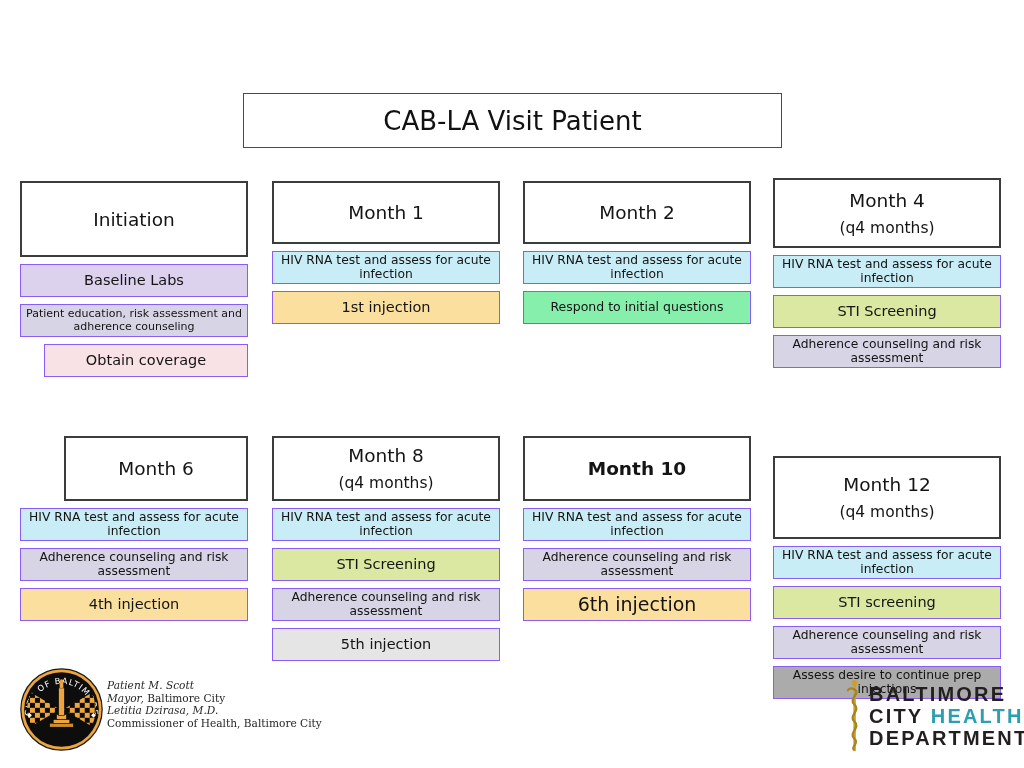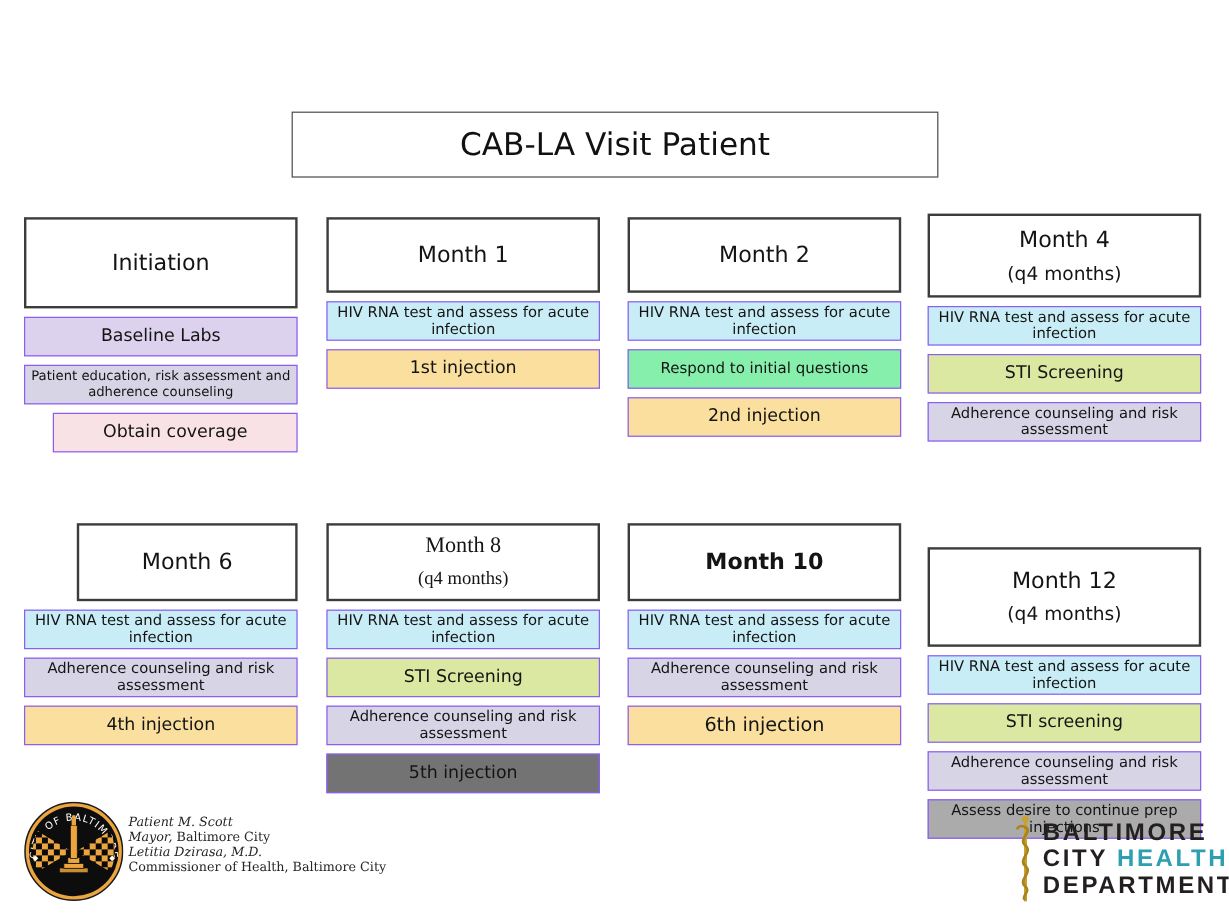--- a/index.html
+++ b/index.html
@@ -63,56 +63,55 @@
         </div>
         <div class="itm" style="background: rgb(201, 237, 246); font-size: 12.3px;">HIV RNA test and assess for acute infection</div>
         <div class="itm" style="background: rgb(251, 223, 158); font-size: 14.5px;">1st injection</div>
       </div>
       <div class="column" style="left: 523px; top: 181px;">
         <div class="hdr" style="height: 63px;">
           <div class="t">Month 2</div>
         </div>
         <div class="itm" style="background: rgb(201, 237, 246); font-size: 12.3px;">HIV RNA test and assess for acute infection</div>
         <div class="itm" style="background: #86efac; font-size: 12.5px;">Respond to initial questions</div>
-        <div class="itm" style="background: rgb(251, 223, 158); font-size: 14.5px;">2nd injection</div>
       </div>
       <div class="column" style="left: 773px; top: 178px;">
         <div class="hdr" style="height: 70px;">
           <div class="t">Month 4</div>
           <div class="st">(q4 months)</div>
         </div>
         <div class="itm" style="background: rgb(201, 237, 246); font-size: 12.3px;">HIV RNA test and assess for acute infection</div>
         <div class="itm" style="background: rgb(219, 232, 161); font-size: 14.5px;">STI Screening</div>
         <div class="itm" style="background: rgb(215, 212, 230); font-size: 12.3px;">Adherence counseling and risk assessment</div>
       </div>
       <div class="column" style="left: 20px; top: 436px;">
         <div class="hdr" style="height: 65px; margin-left: 44px;">
           <div class="t">Month 6</div>
         </div>
         <div class="itm" style="background: rgb(201, 237, 246); font-size: 12.3px;">HIV RNA test and assess for acute infection</div>
         <div class="itm" style="background: rgb(215, 212, 230); font-size: 12.3px;">Adherence counseling and risk assessment</div>
         <div class="itm" style="background: rgb(251, 223, 158); font-size: 14.5px;">4th injection</div>
       </div>
       <div class="column" style="left: 272px; top: 436px;">
-        <div class="hdr" style="height: 65px; font-family: Liberation Serif, serif;">
+        <div class="hdr" style="height: 65px;">
           <div class="t">Month 8</div>
           <div class="st">(q4 months)</div>
         </div>
         <div class="itm" style="background: rgb(201, 237, 246); font-size: 12.3px;">HIV RNA test and assess for acute infection</div>
         <div class="itm" style="background: rgb(219, 232, 161); font-size: 14.5px;">STI Screening</div>
         <div class="itm" style="background: rgb(215, 212, 230); font-size: 12.3px;">Adherence counseling and risk assessment</div>
-        <div class="itm" style="background: #737373; font-size: 14.5px;">5th injection</div>
+        <div class="itm" style="background: #e5e5e5; font-size: 14.5px;">5th injection</div>
       </div>
       <div class="column" style="left: 523px; top: 436px;">
         <div class="hdr" style="height: 65px; font-weight: bold;">
           <div class="t">Month 10</div>
         </div>
         <div class="itm" style="background: rgb(201, 237, 246); font-size: 12.3px;">HIV RNA test and assess for acute infection</div>
         <div class="itm" style="background: rgb(215, 212, 230); font-size: 12.3px;">Adherence counseling and risk assessment</div>
-        <div class="itm" style="background: rgb(251, 223, 158); font-size: 16px;">6th injection</div>
+        <div class="itm" style="background: rgb(251, 223, 158); font-size: 19px;">6th injection</div>
       </div>
       <div class="column" style="left: 773px; top: 436px;">
         <div class="hdr" style="height: 83px; margin-top: 20px;">
           <div class="t">Month 12</div>
           <div class="st">(q4 months)</div>
         </div>
         <div class="itm" style="background: rgb(201, 237, 246); font-size: 12.3px;">HIV RNA test and assess for acute infection</div>
         <div class="itm" style="background: rgb(219, 232, 161); font-size: 14.5px;">STI screening</div>
         <div class="itm" style="background: rgb(215, 212, 230); font-size: 12.3px;">Adherence counseling and risk assessment</div>
         <div class="itm" style="background: rgb(171, 171, 171); font-size: 12.3px;">Assess desire to continue prep injections</div>

